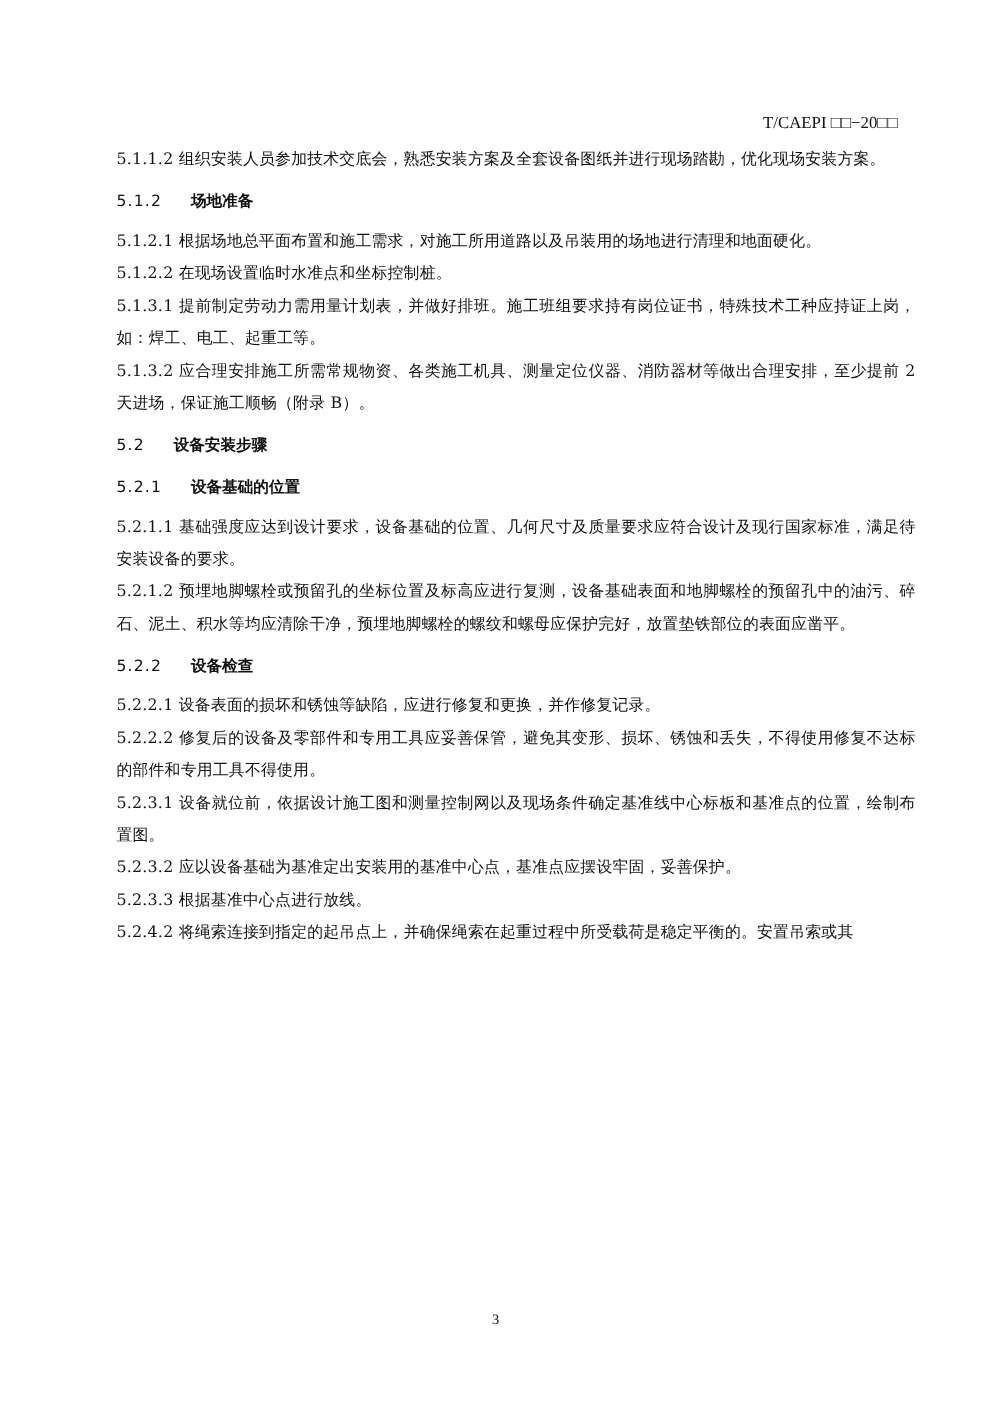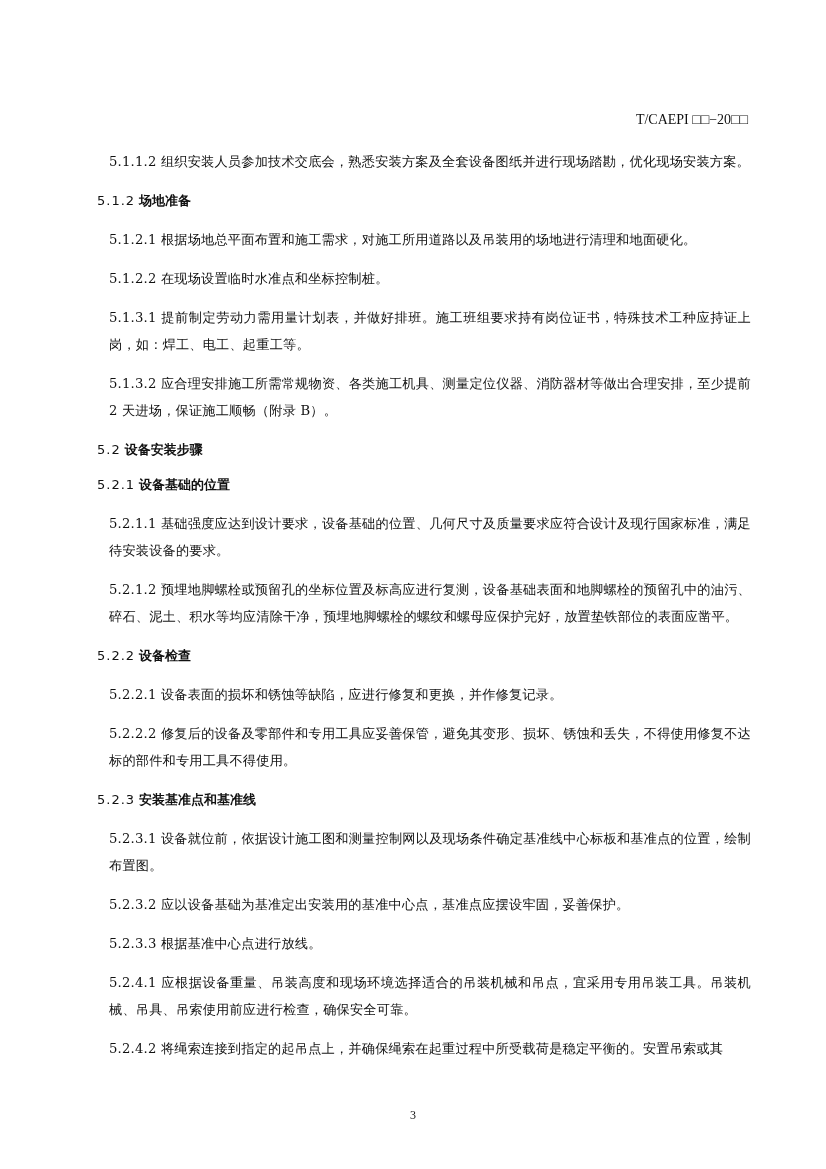--- a/index.html
+++ b/index.html
@@ -1,23 +1,23 @@
 <!DOCTYPE html>
 <html><head>
   <meta charset="utf-8">
   <style>
     html, body { margin: 0; padding: 0; background: #ffffff; }
     body { width: 826px; height: 1169px; position: relative; overflow: hidden;
       font-family: "DejaVu Serif", "Liberation Serif", serif; color: #111; }
-    .page { position: absolute; left: 0; top: 16px; width: 826px; height: 1064px; }
+    .page { position: absolute; left: 0; top: 0; width: 826px; height: 1064px; }
     .header-code { position: absolute; top: 96px; right: 78px; font-family: "Liberation Serif", serif; font-size: 14px; }
     .content { position: absolute; left: 97px; width: 666px; top: 120px; }
-    .p { font-size: 13.2px; line-height: 27px; margin: 12px; text-align: justify; text-justify: inter-character; letter-spacing: 0.2px; }
+    .p { font-size: 13.2px; line-height: 27px; margin: 0; text-align: justify; text-justify: inter-character; letter-spacing: 0.2px; }
     .h { font-family: "DejaVu Sans", "Liberation Sans", sans-serif; font-weight: bold; font-size: 13px; margin: 8px 0 6px 0; line-height: 27px; }
-    .h .num { font-weight: normal; letter-spacing: 1px; margin-right: 4px; }
+    .h .num { font-weight: normal; letter-spacing: 1px; margin-right: 24px; }
     .pagenum { position: absolute; top: 1092px; left: 0; width: 826px; text-align: center; font-family: "Liberation Serif", serif; font-size: 12px; }
   </style>
 </head>
 <body>
 
 <div class="page">
   <div class="header-code">T/CAEPI □□−20□□</div>
   <div class="content" id="content">
       <p class="p">5.1.1.2 组织安装人员参加技术交底会，熟悉安装方案及全套设备图纸并进行现场踏勘，优化现场安装方案。</p>
       <div class="h"><span class="num">5.1.2</span><span>场地准备</span></div>
@@ -25,21 +25,19 @@
       <p class="p">5.1.2.2 在现场设置临时水准点和坐标控制桩。</p>
       <p class="p">5.1.3.1 提前制定劳动力需用量计划表，并做好排班。施工班组要求持有岗位证书，特殊技术工种应持证上岗，如：焊工、电工、起重工等。</p>
       <p class="p">5.1.3.2 应合理安排施工所需常规物资、各类施工机具、测量定位仪器、消防器材等做出合理安排，至少提前 2 天进场，保证施工顺畅（附录 B）。</p>
       <div class="h"><span class="num">5.2</span><span>设备安装步骤</span></div>
       <div class="h"><span class="num">5.2.1</span><span>设备基础的位置</span></div>
       <p class="p">5.2.1.1 基础强度应达到设计要求，设备基础的位置、几何尺寸及质量要求应符合设计及现行国家标准，满足待安装设备的要求。</p>
       <p class="p">5.2.1.2 预埋地脚螺栓或预留孔的坐标位置及标高应进行复测，设备基础表面和地脚螺栓的预留孔中的油污、碎石、泥土、积水等均应清除干净，预埋地脚螺栓的螺纹和螺母应保护完好，放置垫铁部位的表面应凿平。</p>
       <div class="h"><span class="num">5.2.2</span><span>设备检查</span></div>
       <p class="p">5.2.2.1 设备表面的损坏和锈蚀等缺陷，应进行修复和更换，并作修复记录。</p>
       <p class="p">5.2.2.2 修复后的设备及零部件和专用工具应妥善保管，避免其变形、损坏、锈蚀和丢失，不得使用修复不达标的部件和专用工具不得使用。</p>
-      <div class="h"><span class="num">5.2.3</span><span>安装基准点和基准线</span></div>
       <p class="p">5.2.3.1 设备就位前，依据设计施工图和测量控制网以及现场条件确定基准线中心标板和基准点的位置，绘制布置图。</p>
       <p class="p">5.2.3.2 应以设备基础为基准定出安装用的基准中心点，基准点应摆设牢固，妥善保护。</p>
       <p class="p">5.2.3.3 根据基准中心点进行放线。</p>
-      <p class="p">5.2.4.1 应根据设备重量、吊装高度和现场环境选择适合的吊装机械和吊点，宜采用专用吊装工具。吊装机械、吊具、吊索使用前应进行检查，确保安全可靠。</p>
       <p class="p">5.2.4.2 将绳索连接到指定的起吊点上，并确保绳索在起重过程中所受载荷是稳定平衡的。安置吊索或其</p>
     </div>
   <div class="pagenum">3</div>
 </div>
 
 </body></html>

